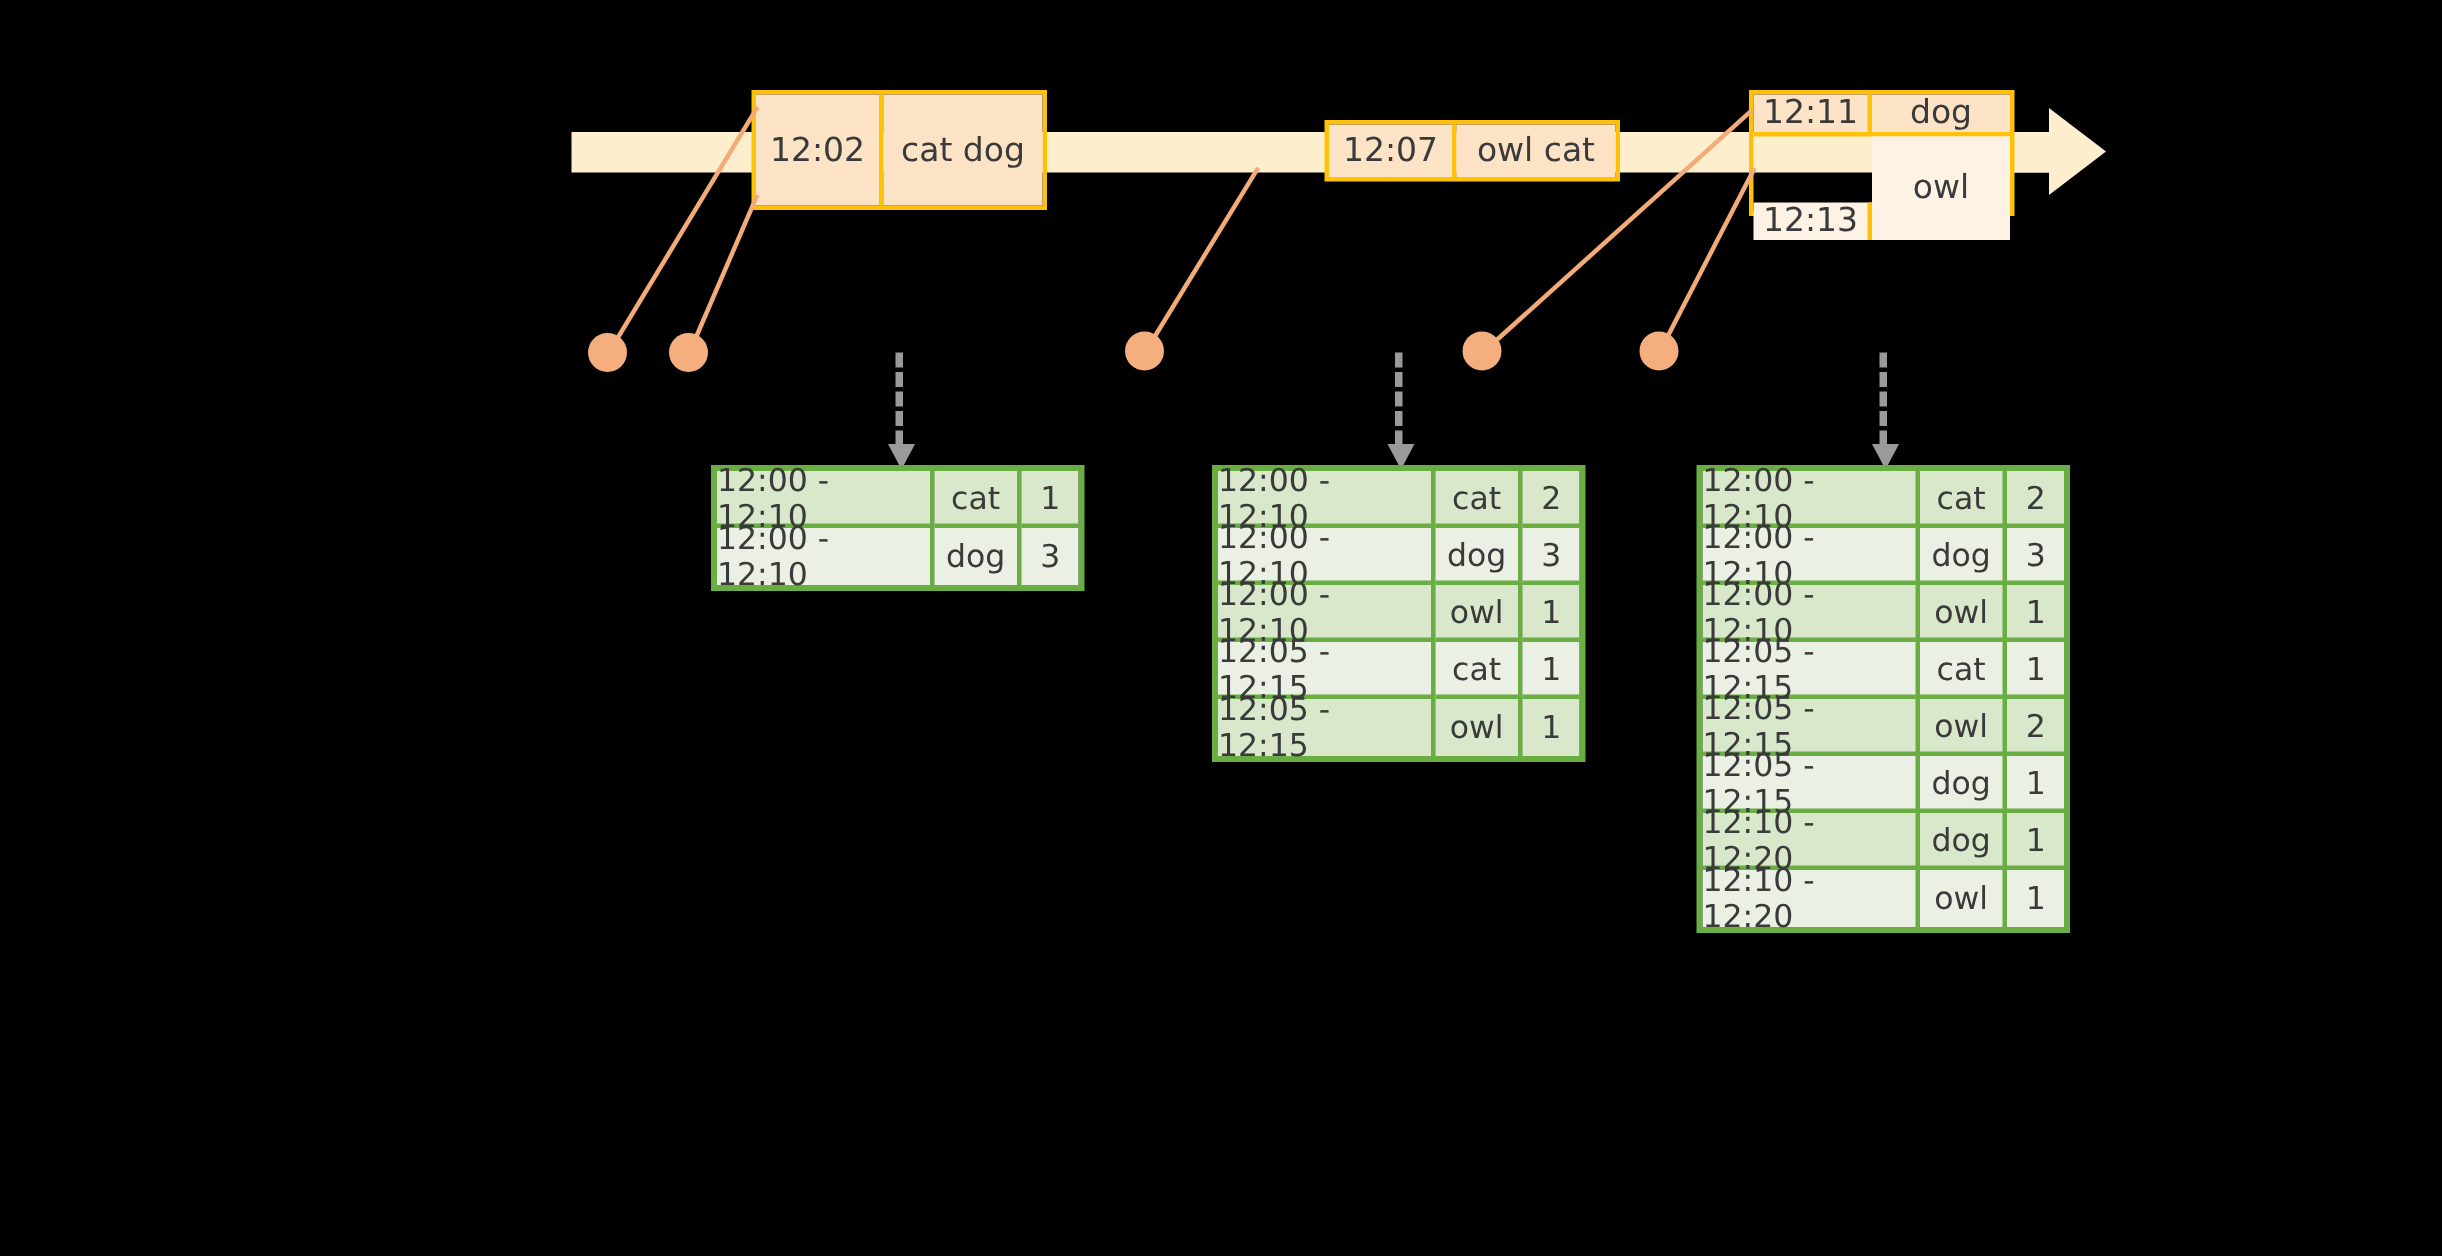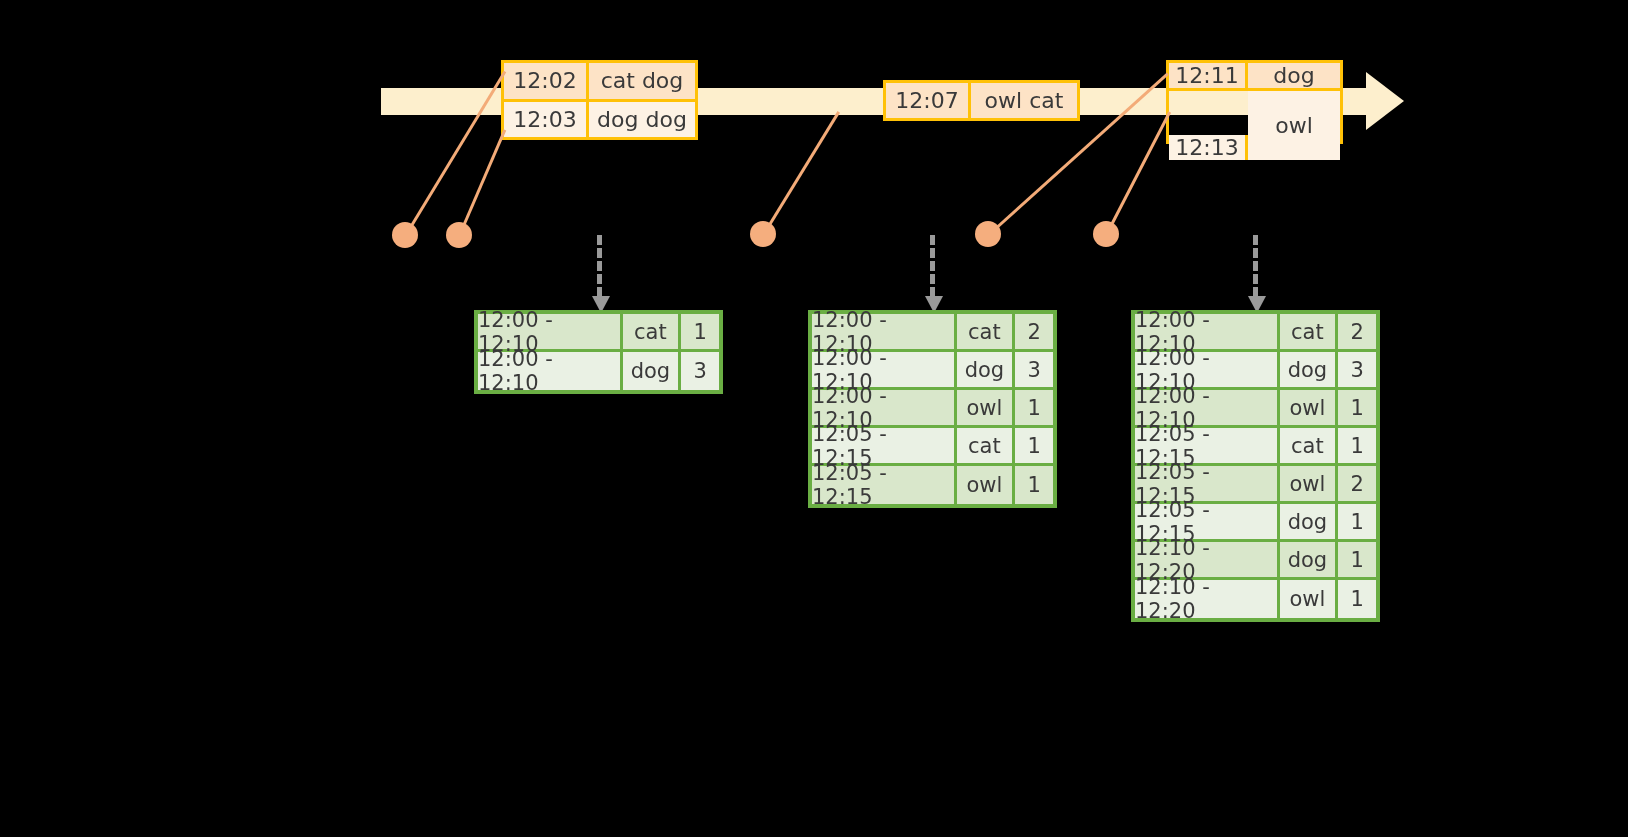--- a/index.html
+++ b/index.html
@@ -55,24 +55,20 @@
 
   <div class="tl-bar" style="left:381px;top:88px;width:990px;height:27px;"></div>
   <div class="tl-arrowhead" style="left:1366px;top:72px;border-top:29px solid transparent;border-bottom:29px solid transparent;border-left:38px solid #fdefcd;"></div>
   <div class="tl-bar" style="left:1342px;top:88px;width:30px;height:27px;"></div>
 
   <div class="ev-box" style="left:501px;top:60px;width:197px;height:80px;">
     <div class="ev-row shade">
       <div class="ev-time" style="width:82px;">12:02</div>
       <div class="ev-words">cat dog</div>
     </div>
-    <div class="ev-row light">
-      <div class="ev-time" style="width:82px;">12:03</div>
-      <div class="ev-words">dog dog</div>
-    </div>
   </div>
 
   <div class="ev-box" style="left:883px;top:80px;width:197px;height:41px;">
     <div class="ev-row shade">
       <div class="ev-time" style="width:82px;">12:07</div>
       <div class="ev-words">owl cat</div>
     </div>
   </div>
 
   <div class="ev-box" style="left:1166px;top:60px;width:177px;height:84px;">

